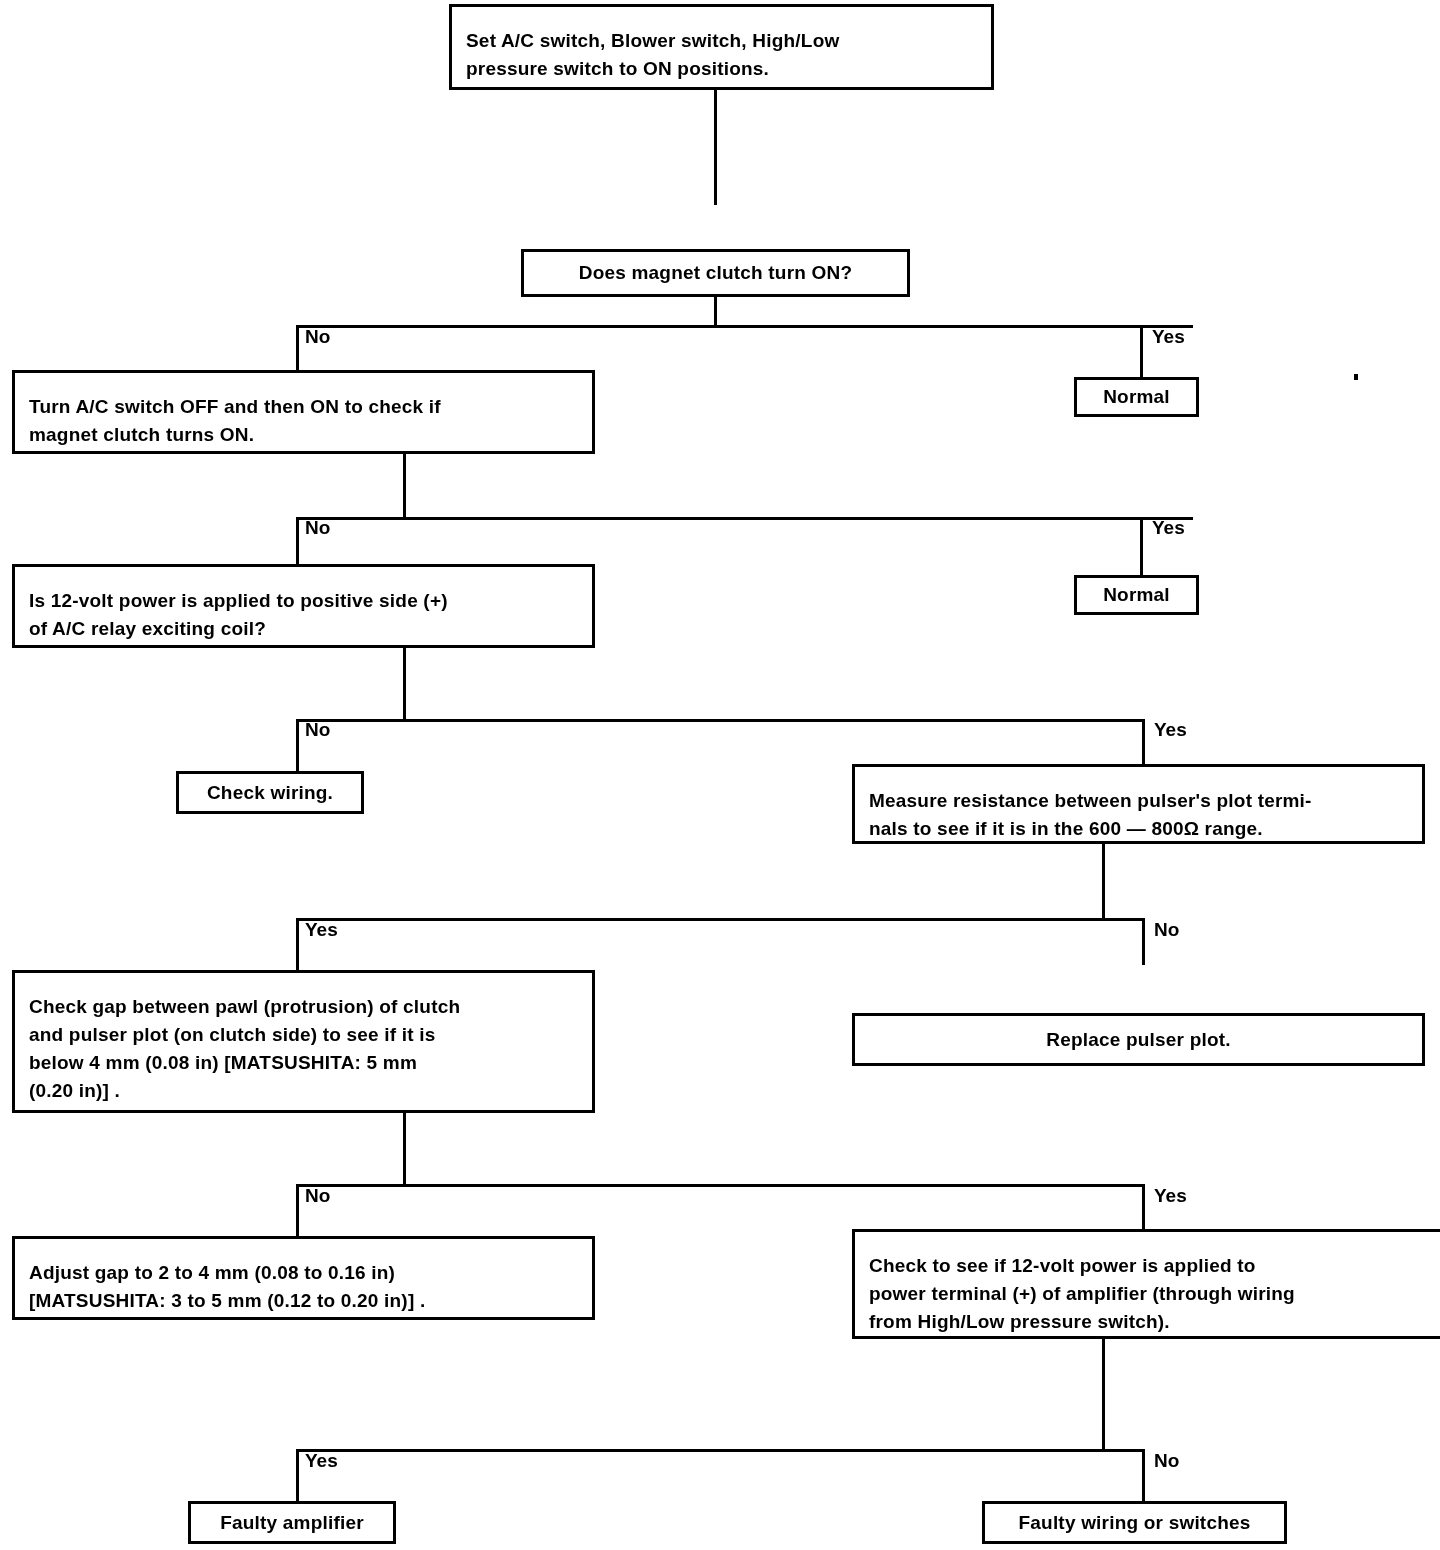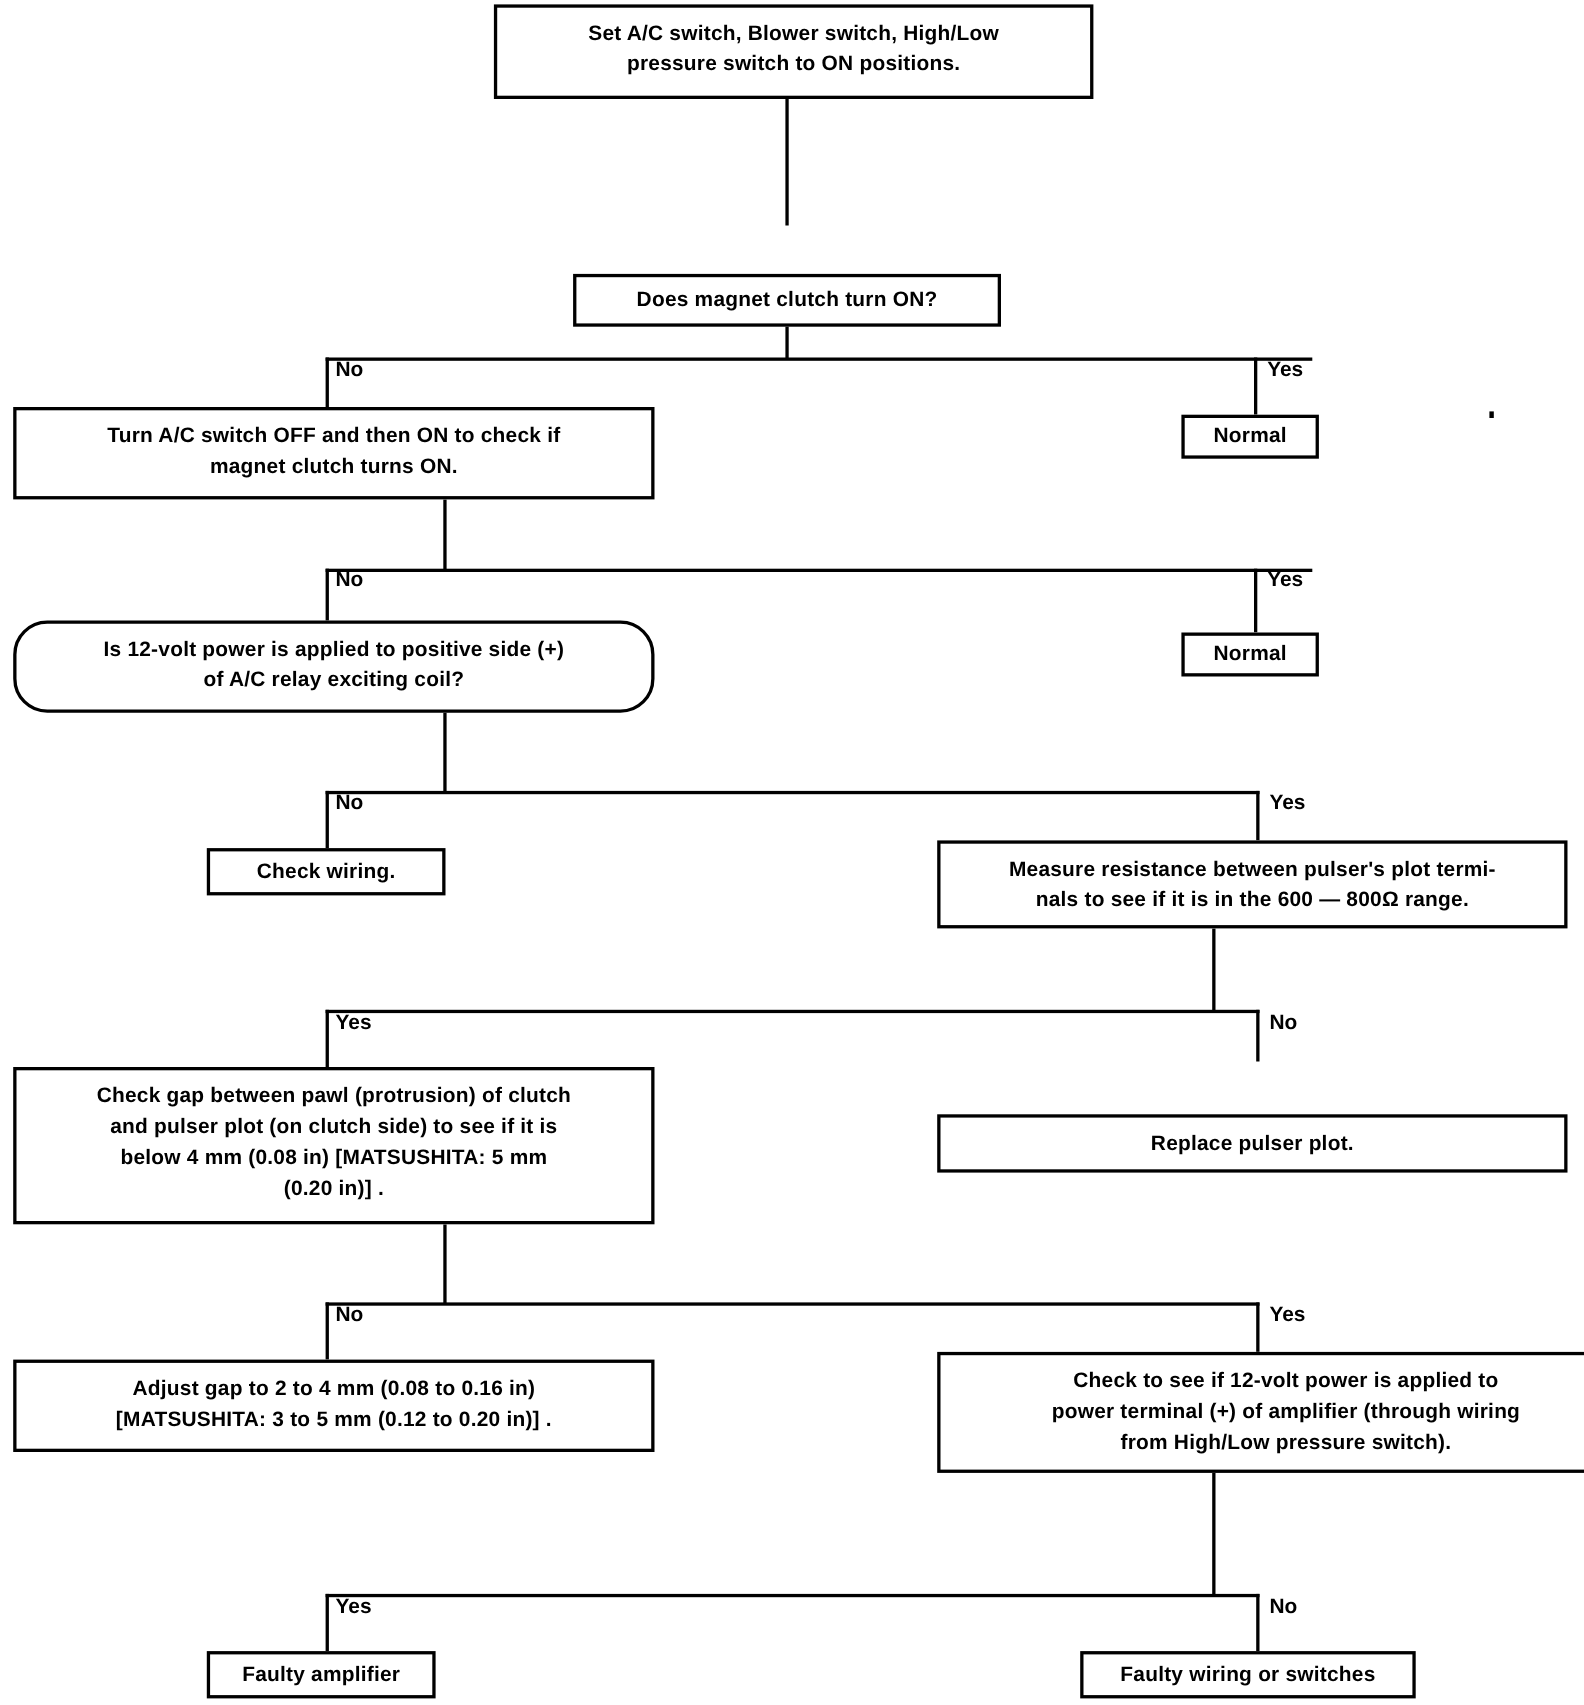--- a/index.html
+++ b/index.html
@@ -18,24 +18,23 @@
   .box {
     position: absolute;
     box-sizing: border-box;
     border: 3px solid #000000;
     background: #ffffff;
     color: #000000;
     font-weight: bold;
     font-size: 19px;
     line-height: 28px;
     letter-spacing: 0.2px;
-    padding: 10px 14px;
+    padding: 20px 14px;
     z-index: 3;
     white-space: pre-line;
-    text-align: center;
   }
   .box.center {
     text-align: center;
     display: flex;
     align-items: center;
     justify-content: center;
     padding: 2px 10px;
   }
   .line-h {
     position: absolute;
@@ -92,34 +91,34 @@
   <div class="box center" style="left:1074px; top:377px; width:125px; height:40px;">Normal</div>
 
   <div class="line-v" style="left:403px; top:454px; height:65px;"></div>
   <div class="line-h" style="left:296px; top:517px; width:897px;"></div>
   <div class="line-v" style="left:296px; top:517px; height:47px;"></div>
   <div class="line-v" style="left:1140px; top:517px; height:58px;"></div>
 
   <div class="branch-label" style="left:305px; top:517px;">No</div>
   <div class="branch-label" style="left:1152px; top:517px;">Yes</div>
 
-  <div class="box" style="left:12px; top:564px; width:583px; height:84px;border-radius:31px;">Is 12-volt power is applied to positive side (+)
+  <div class="box" style="left:12px; top:564px; width:583px; height:84px;">Is 12-volt power is applied to positive side (+)
 of A/C relay exciting coil?</div>
 
   <div class="box center" style="left:1074px; top:575px; width:125px; height:40px;">Normal</div>
 
   <div class="line-v" style="left:403px; top:648px; height:73px;"></div>
   <div class="line-h" style="left:296px; top:719px; width:849px;"></div>
   <div class="line-v" style="left:296px; top:719px; height:52px;"></div>
   <div class="line-v" style="left:1142px; top:719px; height:45px;"></div>
 
   <div class="branch-label" style="left:305px; top:719px;">No</div>
   <div class="branch-label" style="left:1154px; top:719px;">Yes</div>
 
-  <div class="box center" style="left:188px; top:771px; width:217px; height:43px;">Check wiring.</div>
+  <div class="box center" style="left:176px; top:771px; width:188px; height:43px;">Check wiring.</div>
 
   <div class="box" style="left:852px; top:764px; width:573px; height:80px;">Measure resistance between pulser's plot termi-
 nals to see if it is in the 600 — 800Ω range.</div>
 
   <div class="line-v" style="left:1102px; top:844px; height:76px;"></div>
   <div class="line-h" style="left:296px; top:918px; width:849px;"></div>
   <div class="line-v" style="left:296px; top:918px; height:52px;"></div>
   <div class="line-v" style="left:1142px; top:918px; height:47px;"></div>
 
   <div class="branch-label" style="left:305px; top:919px;">Yes</div>

